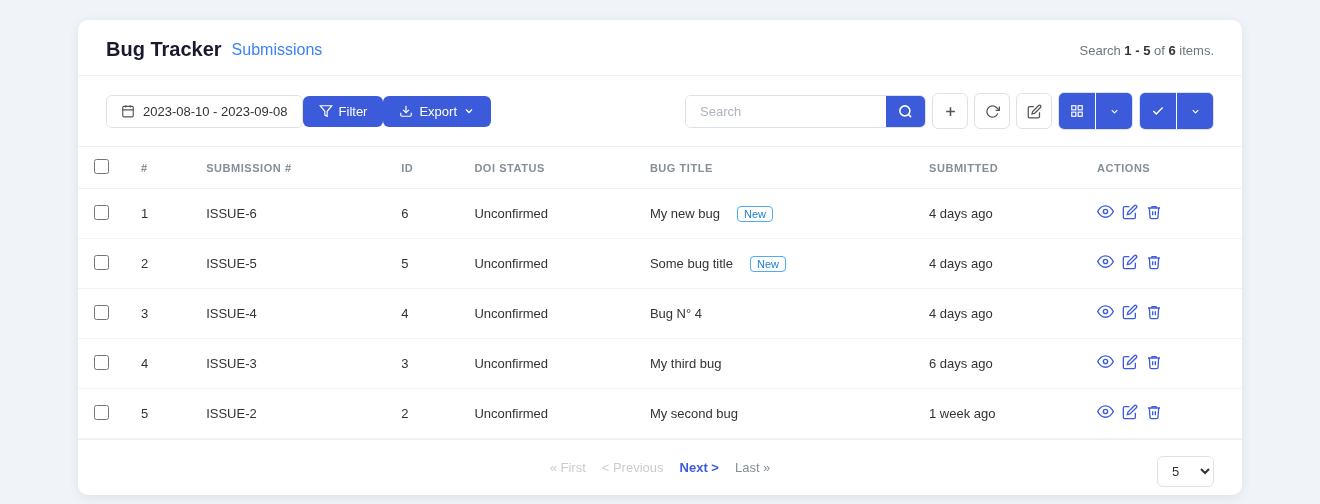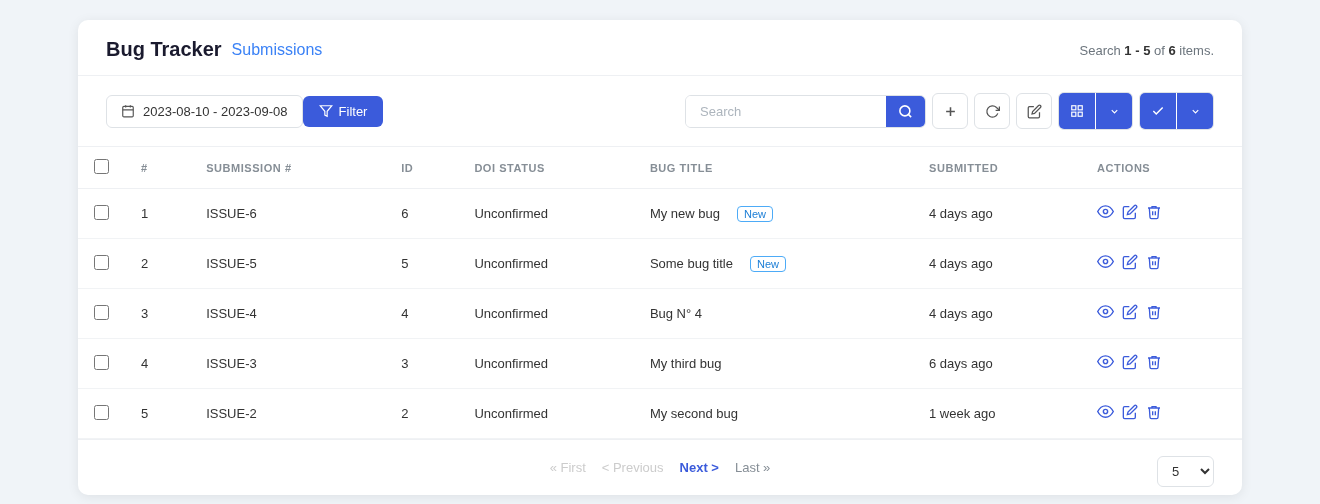--- a/index.html
+++ b/index.html
@@ -294,20 +294,31 @@
             <line x1="3" y1="10" x2="21" y2="10"></line>
           </svg>
         <span>2023-08-10 - 2023-09-08</span>
       </button>
       <button class="btn-primary">
         <svg width="14" height="14" viewBox="0 0 24 24" fill="none" stroke="currentColor" stroke-width="2">
             <polygon points="22 3 2 3 10 12.46 10 19 14 21 14 12.46 22 3"></polygon>
           </svg>
         <span>Filter</span>
       </button>
+      <button class="btn-export">
+        <svg width="14" height="14" viewBox="0 0 24 24" fill="none" stroke="currentColor" stroke-width="2">
+            <path d="M21 15v4a2 2 0 0 1-2 2H5a2 2 0 0 1-2-2v-4"></path>
+            <polyline points="7 10 12 15 17 10"></polyline>
+            <line x1="12" y1="15" x2="12" y2="3"></line>
+          </svg>
+        <span>Export</span>
+        <svg width="12" height="12" viewBox="0 0 24 24" fill="none" stroke="currentColor" stroke-width="2.5">
+            <polyline points="6 9 12 15 18 9"></polyline>
+          </svg>
+      </button>
     </div>
     <div class="toolbar-right">
       <div class="search-wrapper">
         <input type="text" class="search-input" placeholder="Search" style="">
         <button class="search-btn">
           <svg width="15" height="15" viewBox="0 0 24 24" fill="none" stroke="#fff" stroke-width="2.5">
               <circle cx="11" cy="11" r="8"></circle>
               <line x1="21" y1="21" x2="16.65" y2="16.65"></line>
             </svg>
         </button>

